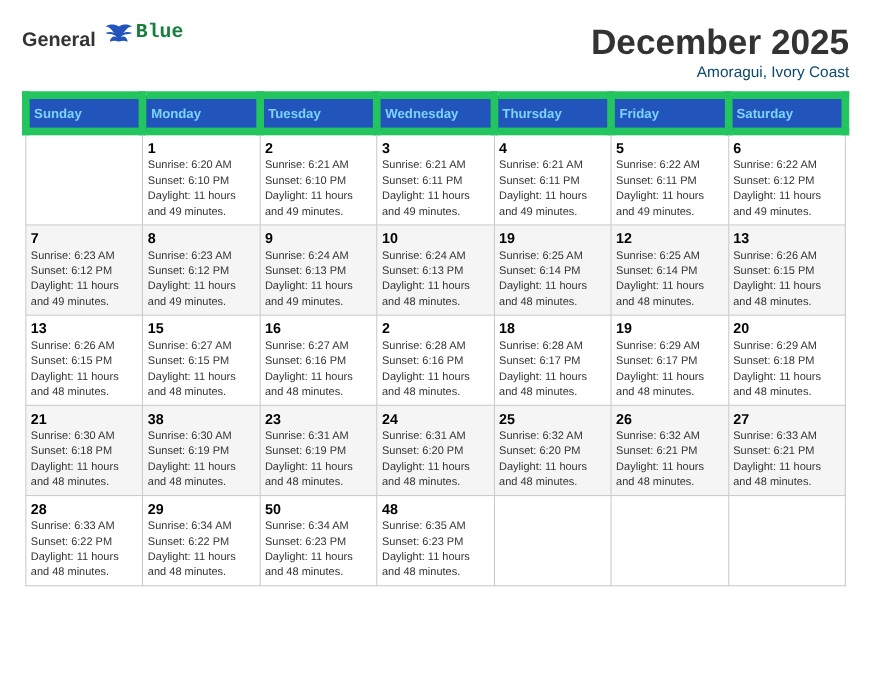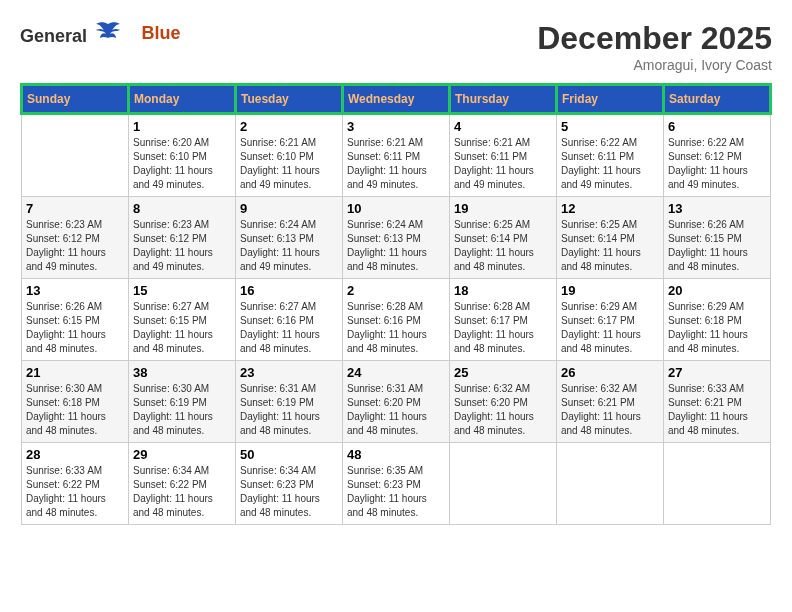--- a/index.html
+++ b/index.html
@@ -11,64 +11,64 @@
       padding: 20px;
     }
     .header-area {
       display: flex;
       justify-content: space-between;
       align-items: flex-start;
       margin-bottom: 10px;
     }
     .logo {
       display: flex;
-      align-items: center;
-      gap: 20px;
+      gap: 2px;
     }
     .logo-text-general {
       font-size: 18px;
       font-weight: bold;
       color: #333;
     }
     .logo-text-blue {
       font-size: 18px;
       font-weight: bold;
-      color: #c2410c;
+      color: #15803d;
+      font-family: Liberation Mono, monospace;
     }
     .logo-icon {
       width: 28px;
       height: 22px;
       margin-left: 2px;
     }
     .title-area {
       text-align: right;
       margin-left: 20px;
     }
     .month-title {
       font-size: 32px;
       font-weight: bold;
       color: #333;
     }
     .location-title {
       font-size: 14px;
-      color: #737373;
+      color: #0c4a6e;
     }
     table {
       width: 100%;
       border-collapse: collapse;
       font-size: 11px;
     }
     thead tr th {
       background-color: #2255bb;
-      color: #fdba74;
+      color: #7dd3fc;
       padding: 6px 4px;
       text-align: left;
       font-size: 12px;
       font-weight: bold;
-      border: 3px solid #22c55e;
+      border: 7px solid #22c55e;
     }
     tbody tr td {
       border: 1px solid #ccc;
       padding: 4px;
       vertical-align: top;
       width: 14.28%;
       min-height: 80px;
       background: #fff;
     }
     tbody tr:nth-child(even) td {

